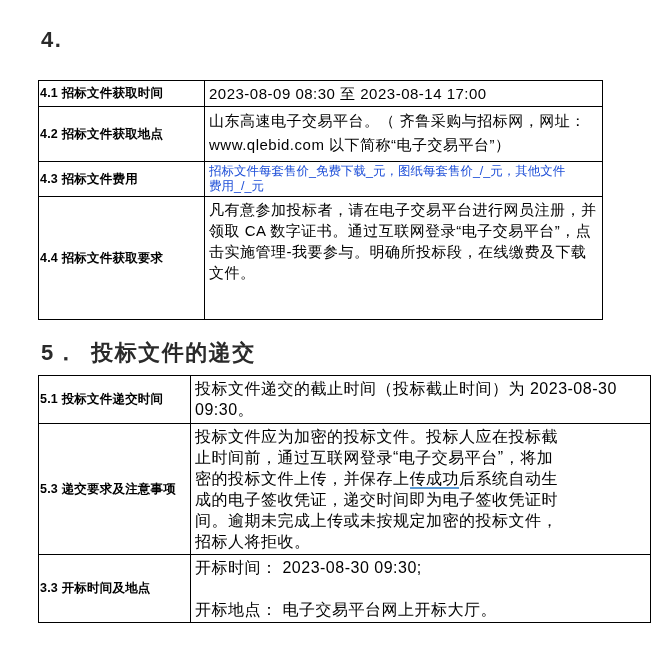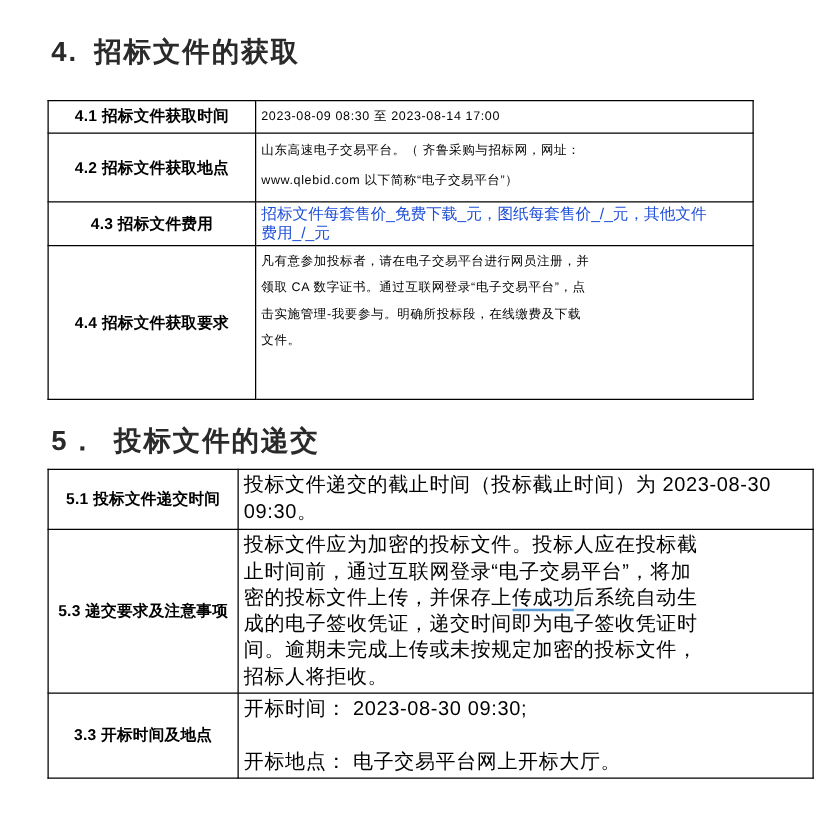--- a/index.html
+++ b/index.html
@@ -18,43 +18,42 @@
 
   table.doc{
     position:absolute;border-collapse:collapse;table-layout:fixed;
     background:#fff;
   }
   #table-4{left:38px;top:80px;width:564px;}
   #table-5{left:38px;top:375px;width:612px;}
   table.doc td{border:1px solid #000;overflow:hidden;box-sizing:border-box;}
 
   .lbl{
-    font-weight:bold;font-size:12.5px;text-align:center;vertical-align:middle;
+    font-weight:bold;font-size:12.5px;text-align:left;vertical-align:middle;
     padding:1px;white-space:nowrap;letter-spacing:0.2px;
   }
   .val{
     vertical-align:top;text-align:left;padding:2px 4px;
     white-space:pre-wrap;word-break:break-all;
   }
-  #table-4 .val{font-size:10px;line-height:21px;letter-spacing:0.5px;}
+  #table-4 .val{font-size:15px;line-height:21px;letter-spacing:0.5px;}
   #table-4 tr.r2 .val{line-height:24px;}
   #table-4 tr.r3 .val{font-size:12.5px;line-height:15px;color:#1d4ed8;letter-spacing:0;}
   #table-5 .val{font-size:16px;line-height:21px;letter-spacing:0.5px;}
   #table-5 tr.r2 .val{line-height:18px;}
 
   .sp-underline{border-bottom:2px solid #5b9bd5;}
 </style>
 </head>
 <body>
 
 <div class="page">
 
   <div class="heading" id="heading-4">
     <span class="num">4.</span>
-    <span class="txt">招标文件的获取</span>
   </div>
 
   <table class="doc" id="table-4">
     <colgroup>
         <col style="width:166px">
         <col style="width:398px">
       </colgroup>
     <tbody>
         <tr class="r1" style="height:25px">
       <td class="lbl">4.1 招标文件获取时间</td>

